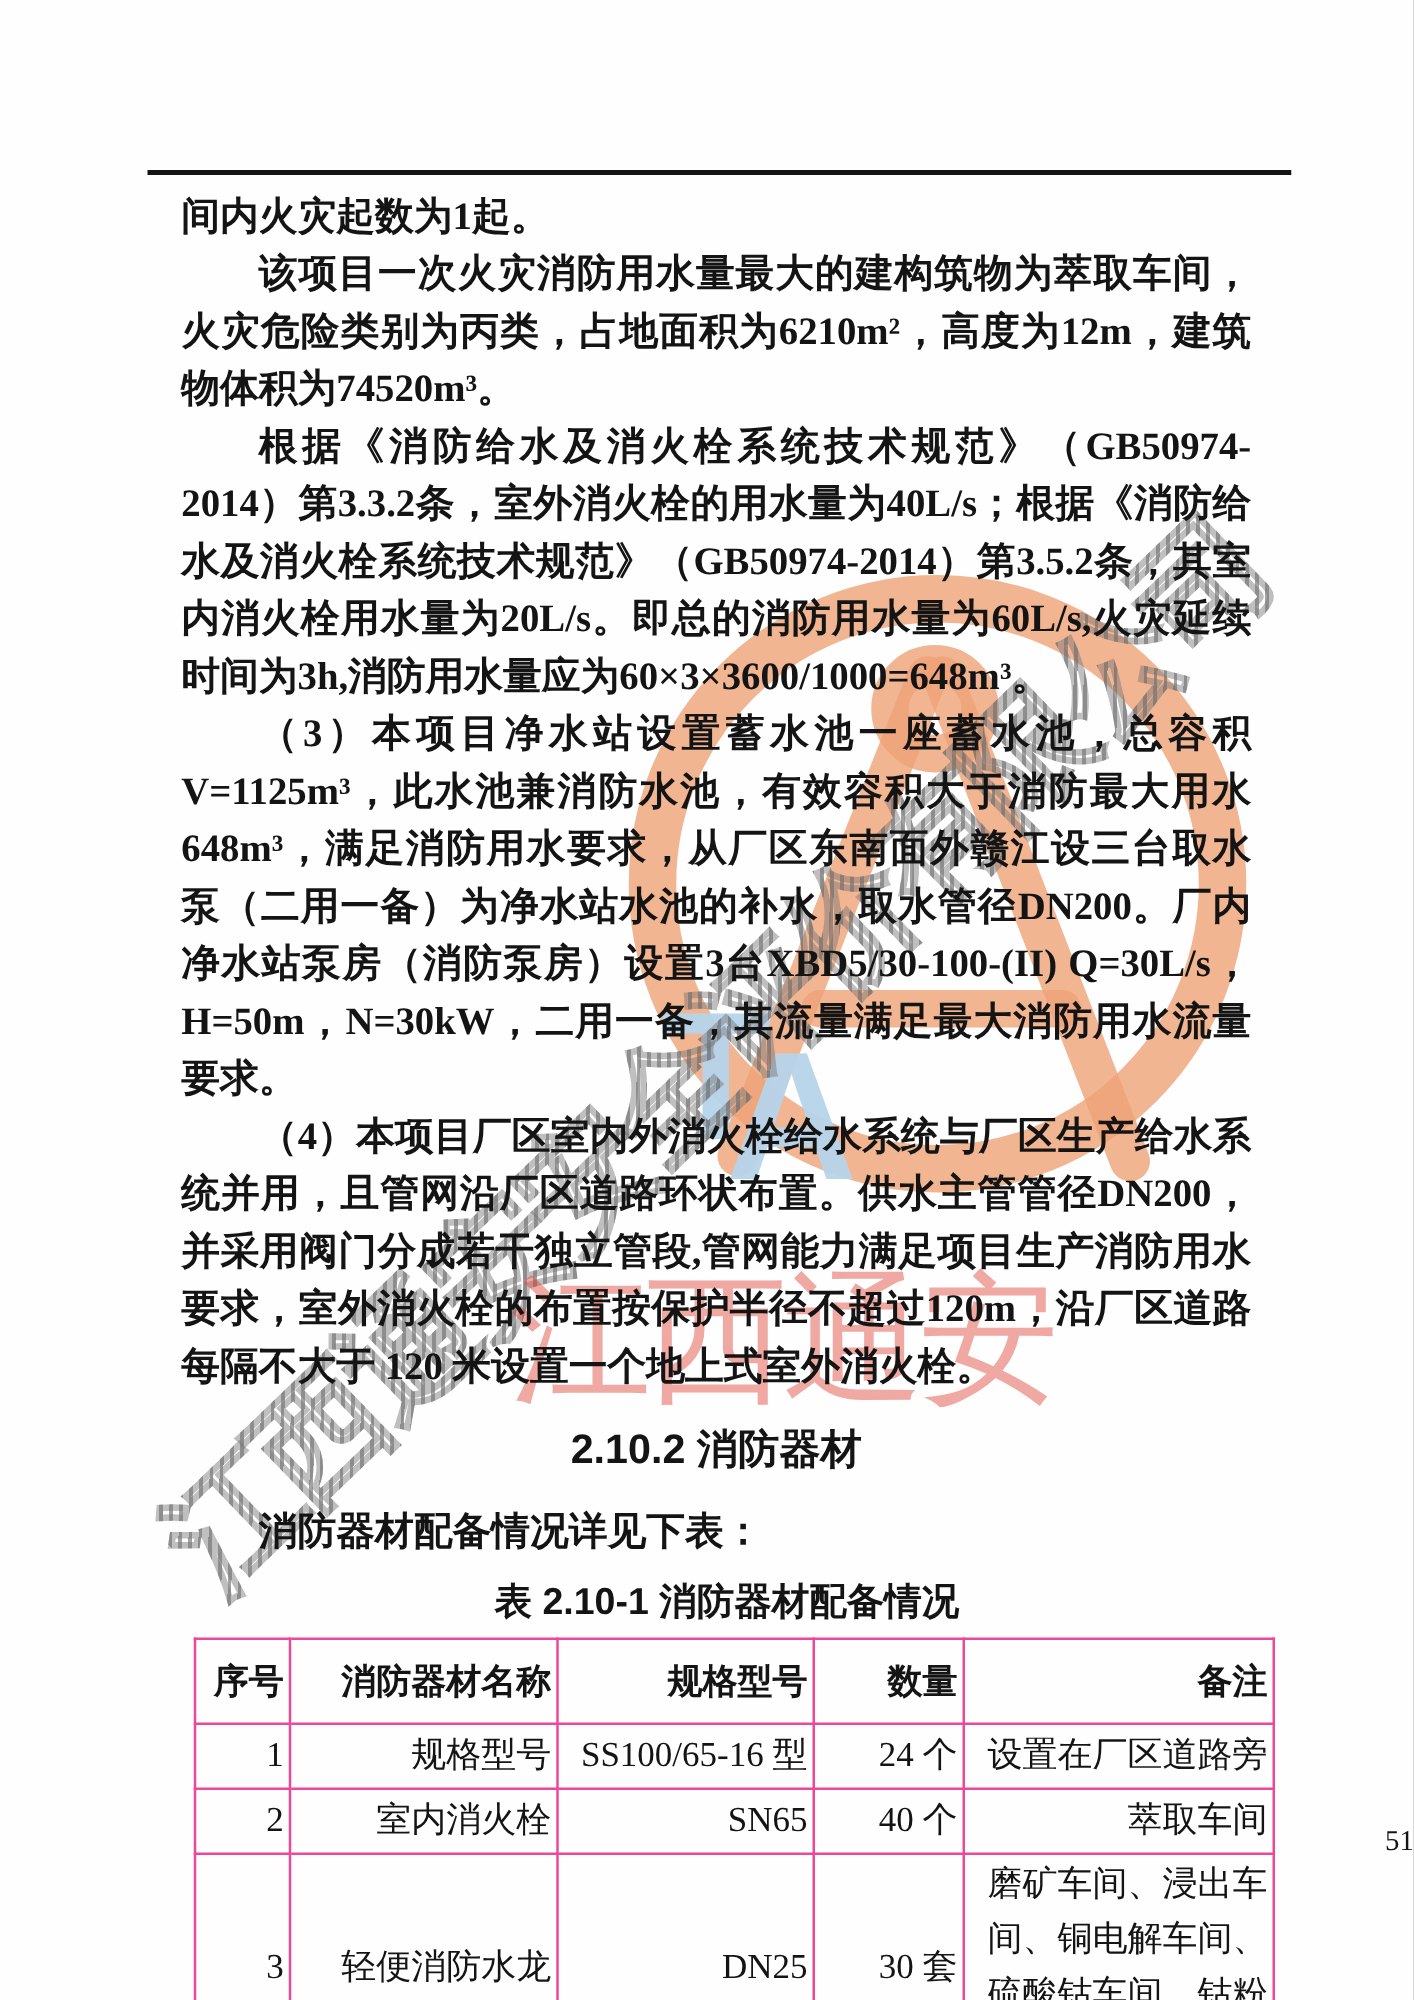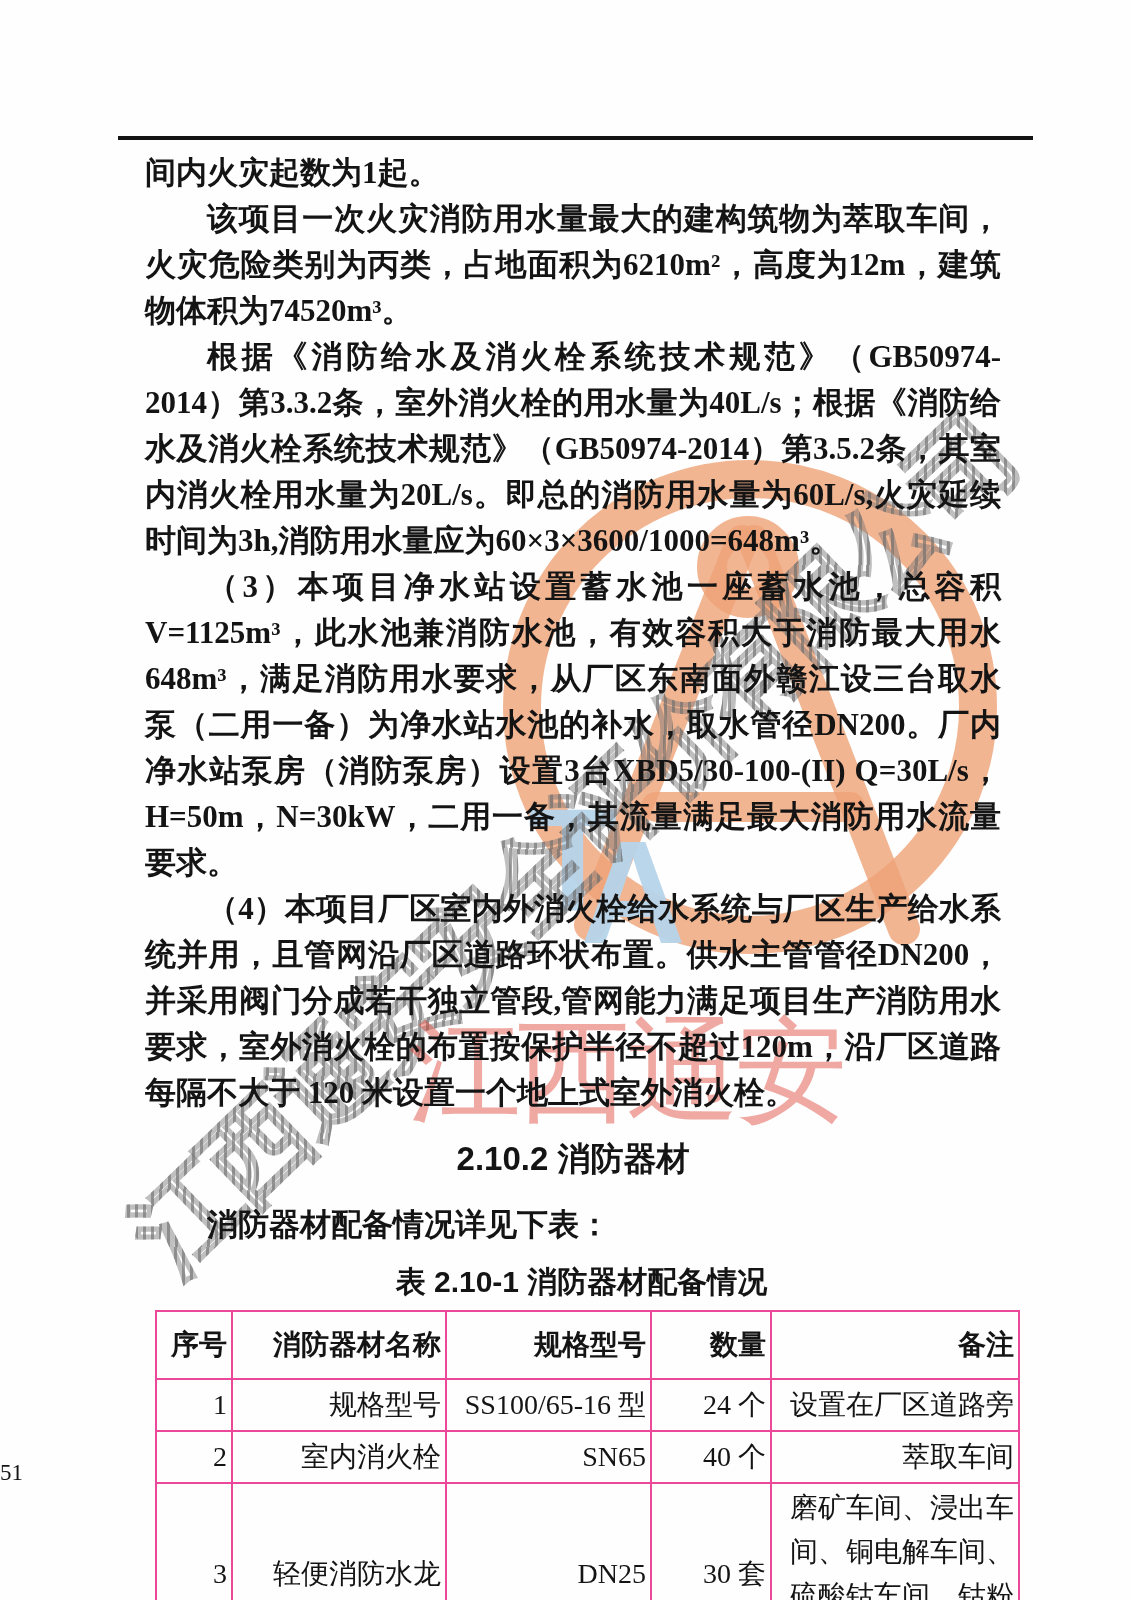--- a/index.html
+++ b/index.html
@@ -73,21 +73,21 @@
     font-family:"Liberation Sans", sans-serif; font-weight:bold; font-size:28px;
     height:62px;
   }
   table.equip td{font-size:28px;}
   tr.r-single{height:44px;}
   tr.r-tall3{height:142px;}
   td.remark{font-size:24px; line-height:44px; padding:2px 8px;}
   
   .page-number{
     position:absolute; left:0; top:1460px; width:1131px; z-index:2;
-    text-align:left; font-size:23px;
+    text-align:right; font-size:23px;
   }
 </style>
 </head>
 <body>
 
 <div class="page">
 
   <svg class="wm wm-seal" viewBox="0 0 505 505" width="505" height="505">
     <g fill="none" stroke="#efa277" stroke-opacity="0.8" stroke-linecap="round">
       <circle cx="252" cy="252" r="228" stroke-width="38"></circle>

